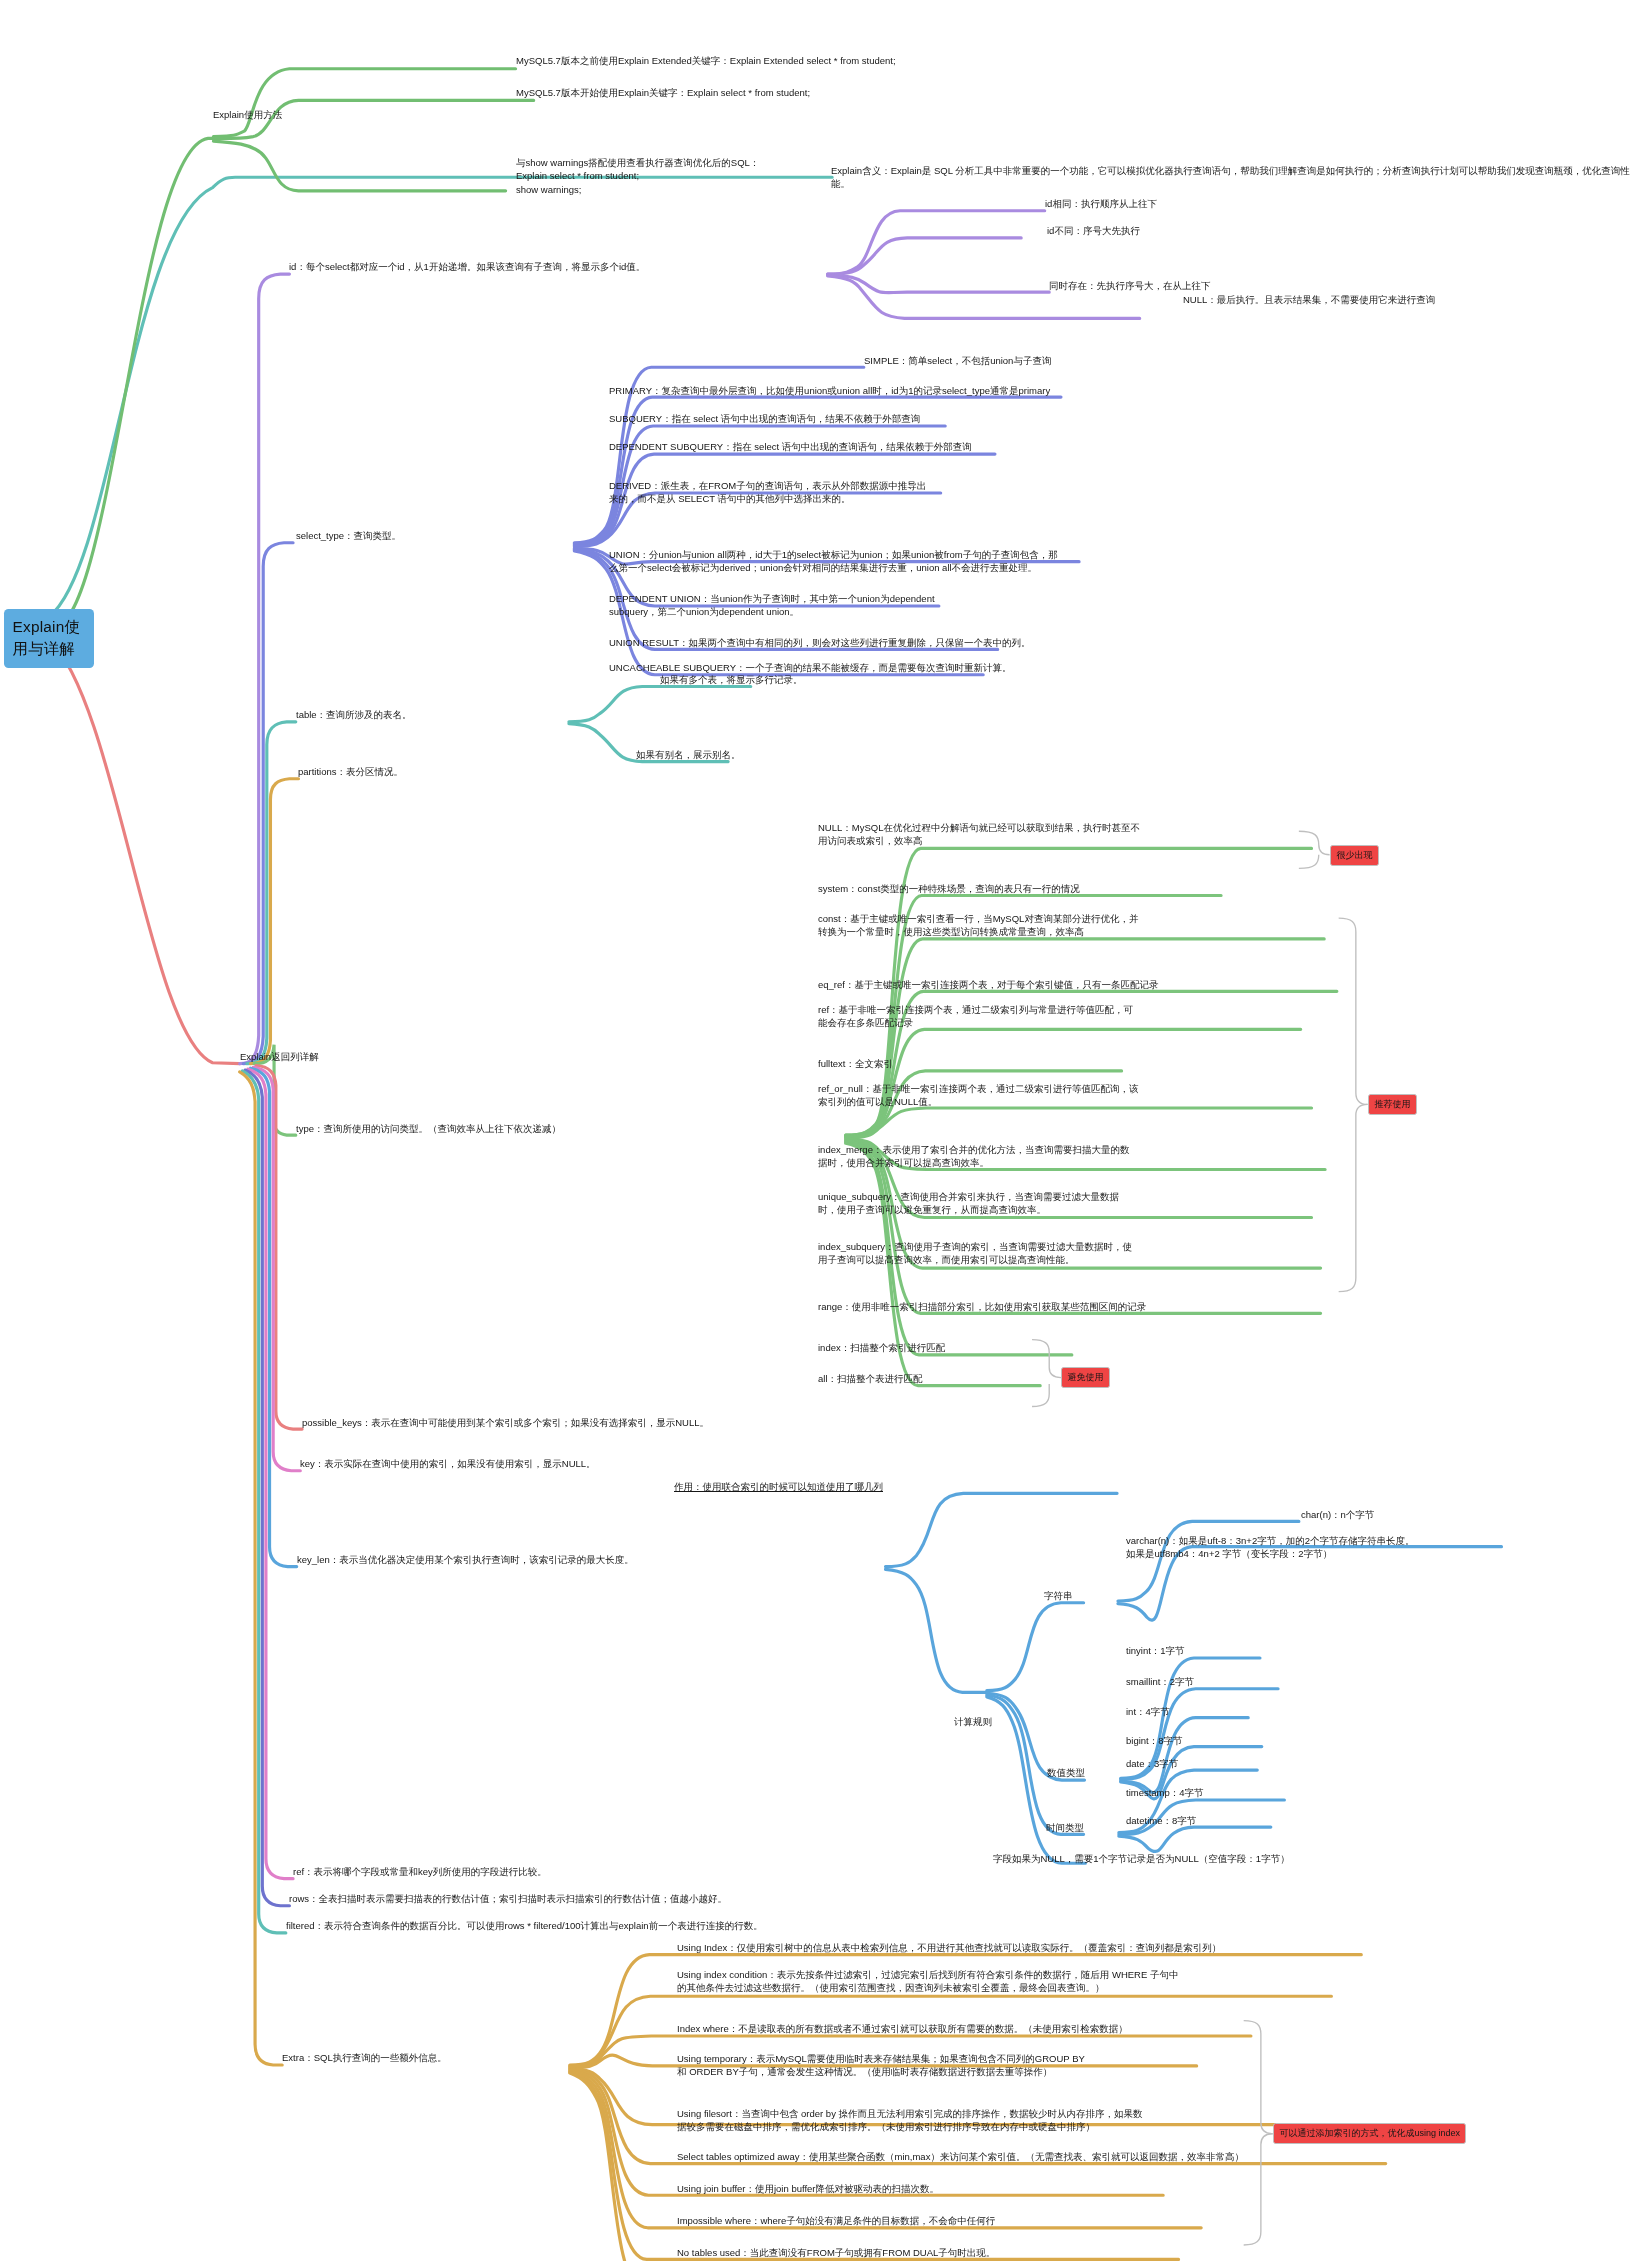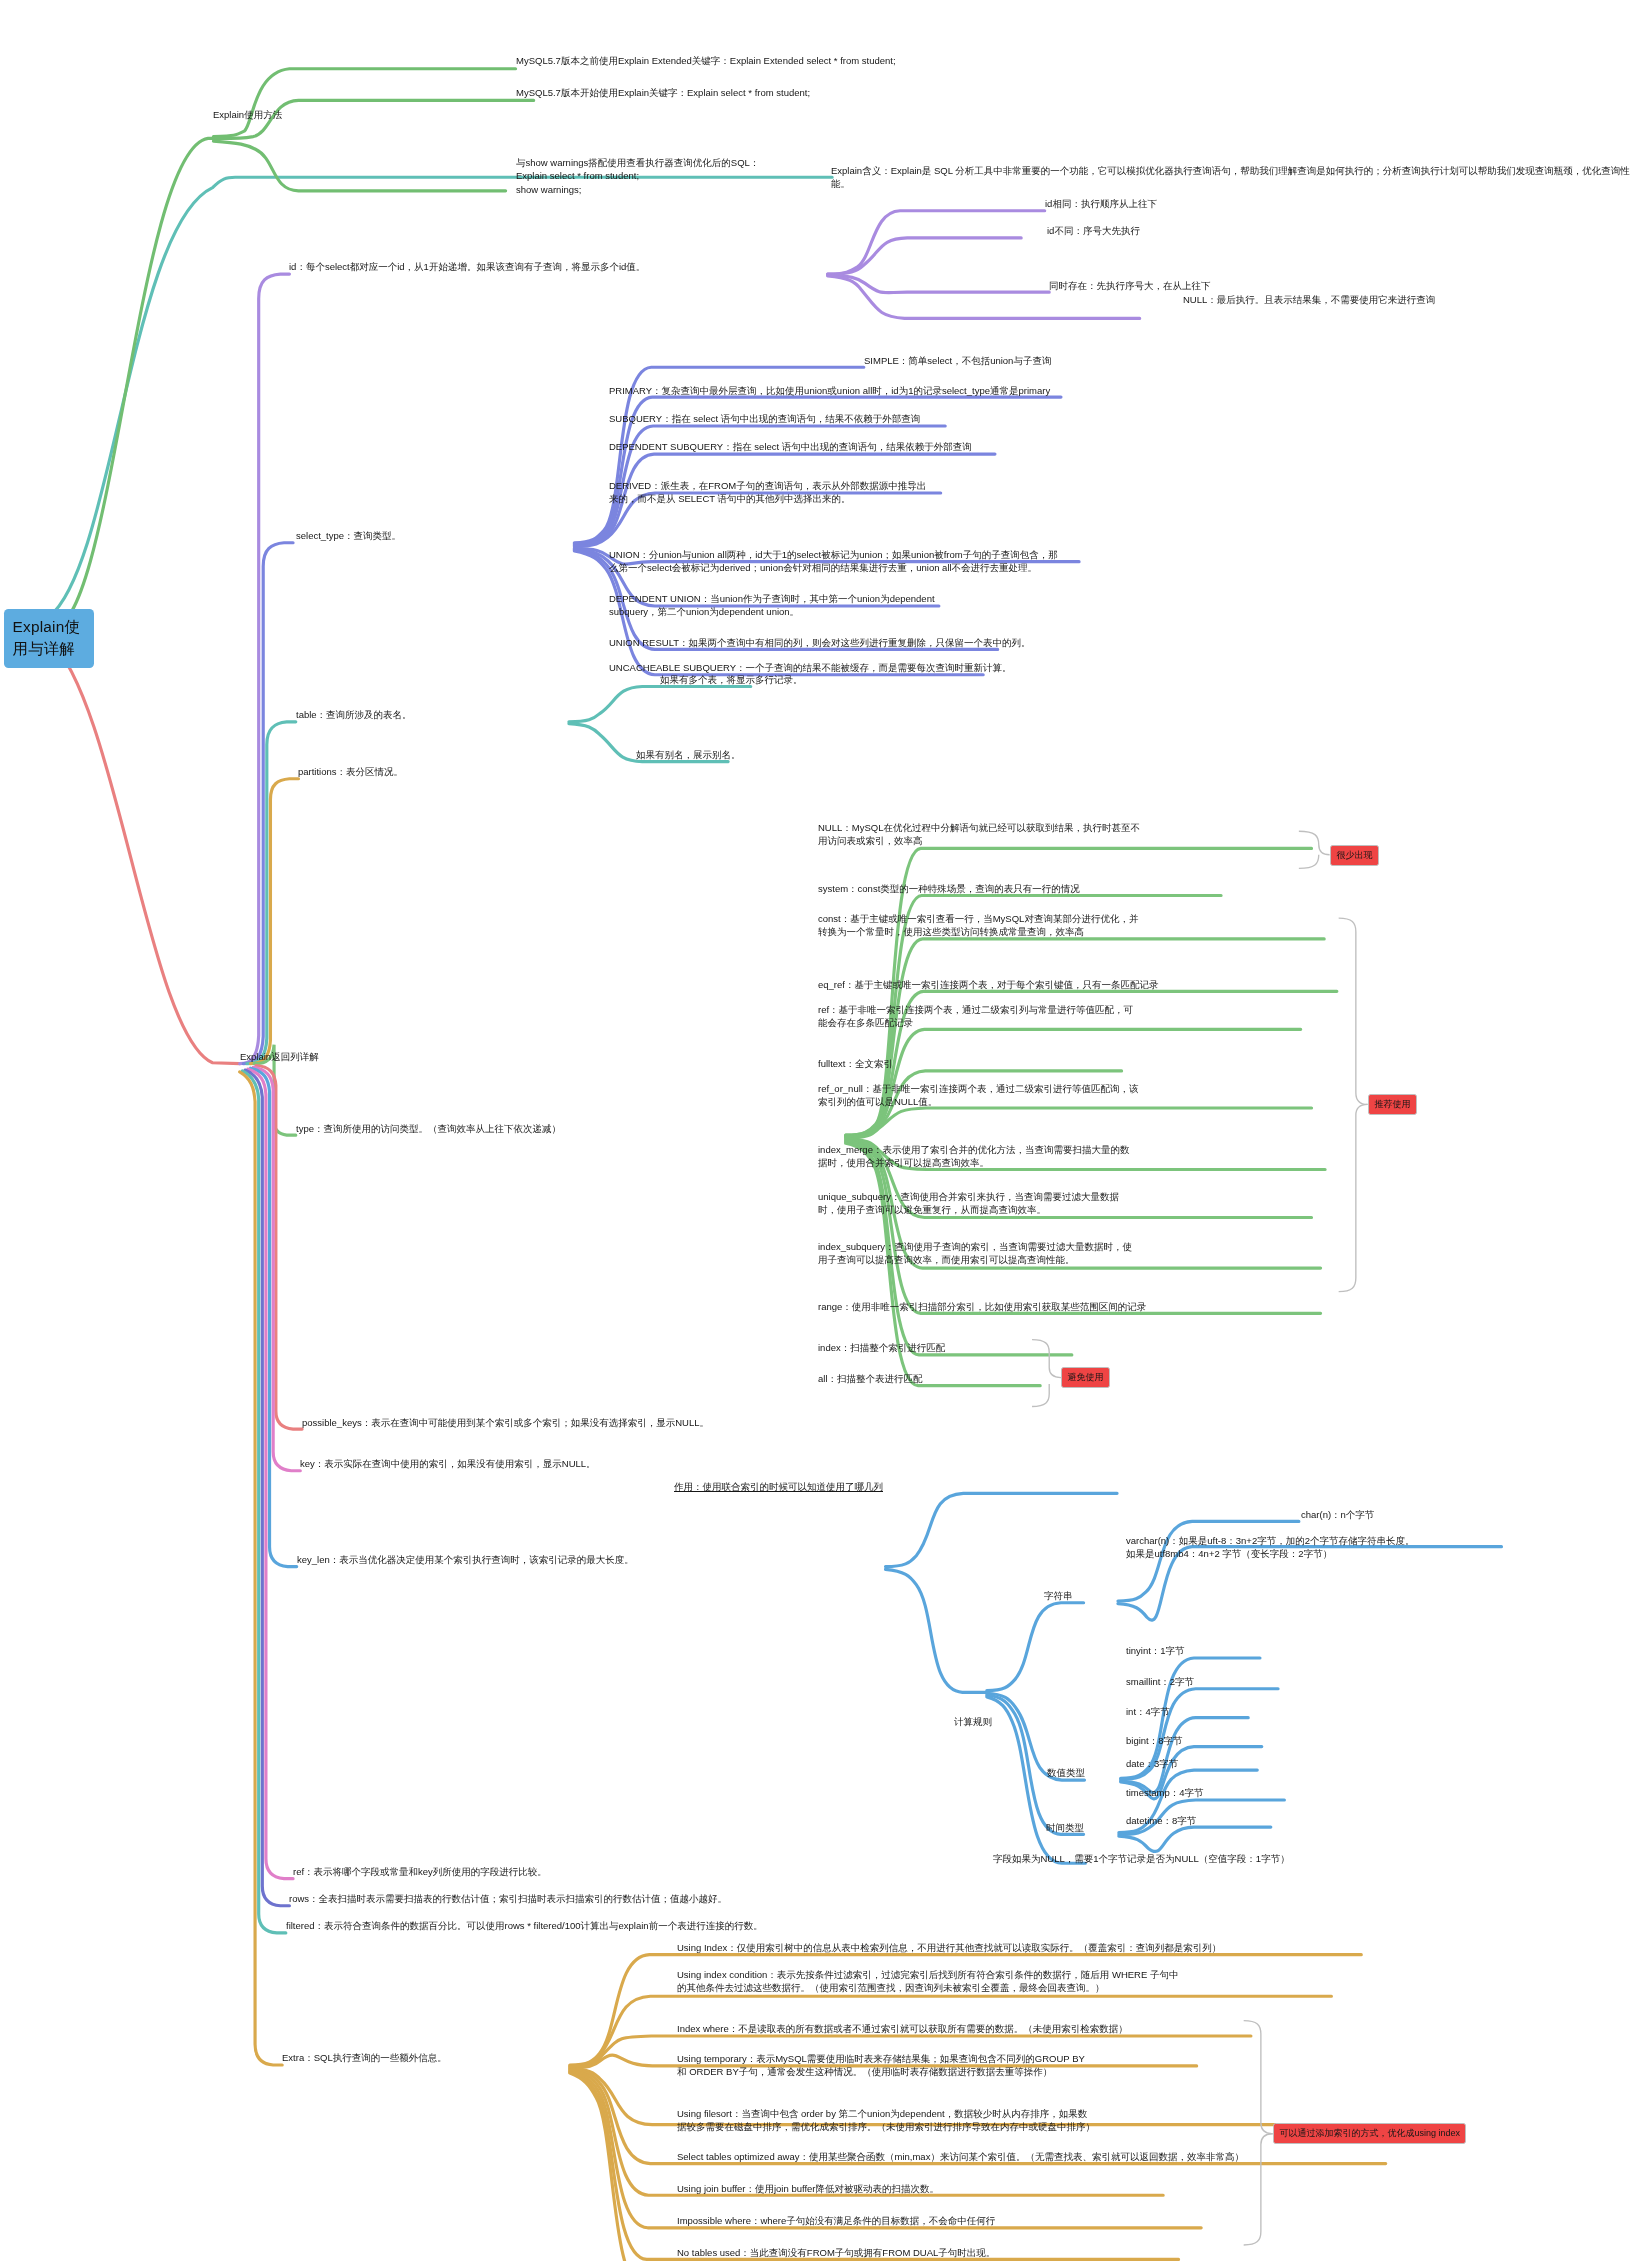--- a/index.html
+++ b/index.html
@@ -358,21 +358,21 @@
 的其他条件去过滤这些数据行。（使用索引范围查找，因查询列未被索引全覆盖，最终会回表查询。）</span>
   </div>
   <div class="node t" style="left:677px;top:2022px;width:932px;">
     <span class="txt">Index where：不是读取表的所有数据或者不通过索引就可以获取所有需要的数据。（未使用索引检索数据）</span>
   </div>
   <div class="node t" style="left:677px;top:2052px;width:932px;">
     <span class="txt">Using temporary：表示MySQL需要使用临时表来存储结果集；如果查询包含不同列的GROUP BY
 和 ORDER BY子句，通常会发生这种情况。（使用临时表存储数据进行数据去重等操作）</span>
   </div>
   <div class="node t" style="left:677px;top:2107px;width:932px;">
-    <span class="txt">Using filesort：当查询中包含 order by 第二个union为dependent，数据较少时从内存排序，如果数
+    <span class="txt">Using filesort：当查询中包含 order by 操作而且无法利用索引完成的排序操作，数据较少时从内存排序，如果数
 据较多需要在磁盘中排序，需优化成索引排序。（未使用索引进行排序导致在内存中或硬盘中排序）</span>
   </div>
   <div class="node t" style="left:677px;top:2150px;width:959px;">
     <span class="txt">Select tables optimized away：使用某些聚合函数（min,max）来访问某个索引值。（无需查找表、索引就可以返回数据，效率非常高）</span>
   </div>
   <div class="node t" style="left:677px;top:2182px;width:724px;">
     <span class="txt">Using join buffer：使用join buffer降低对被驱动表的扫描次数。</span>
   </div>
   <div class="node t" style="left:677px;top:2214px;width:724px;">
     <span class="txt">Impossible where：where子句始没有满足条件的目标数据，不会命中任何行</span>

